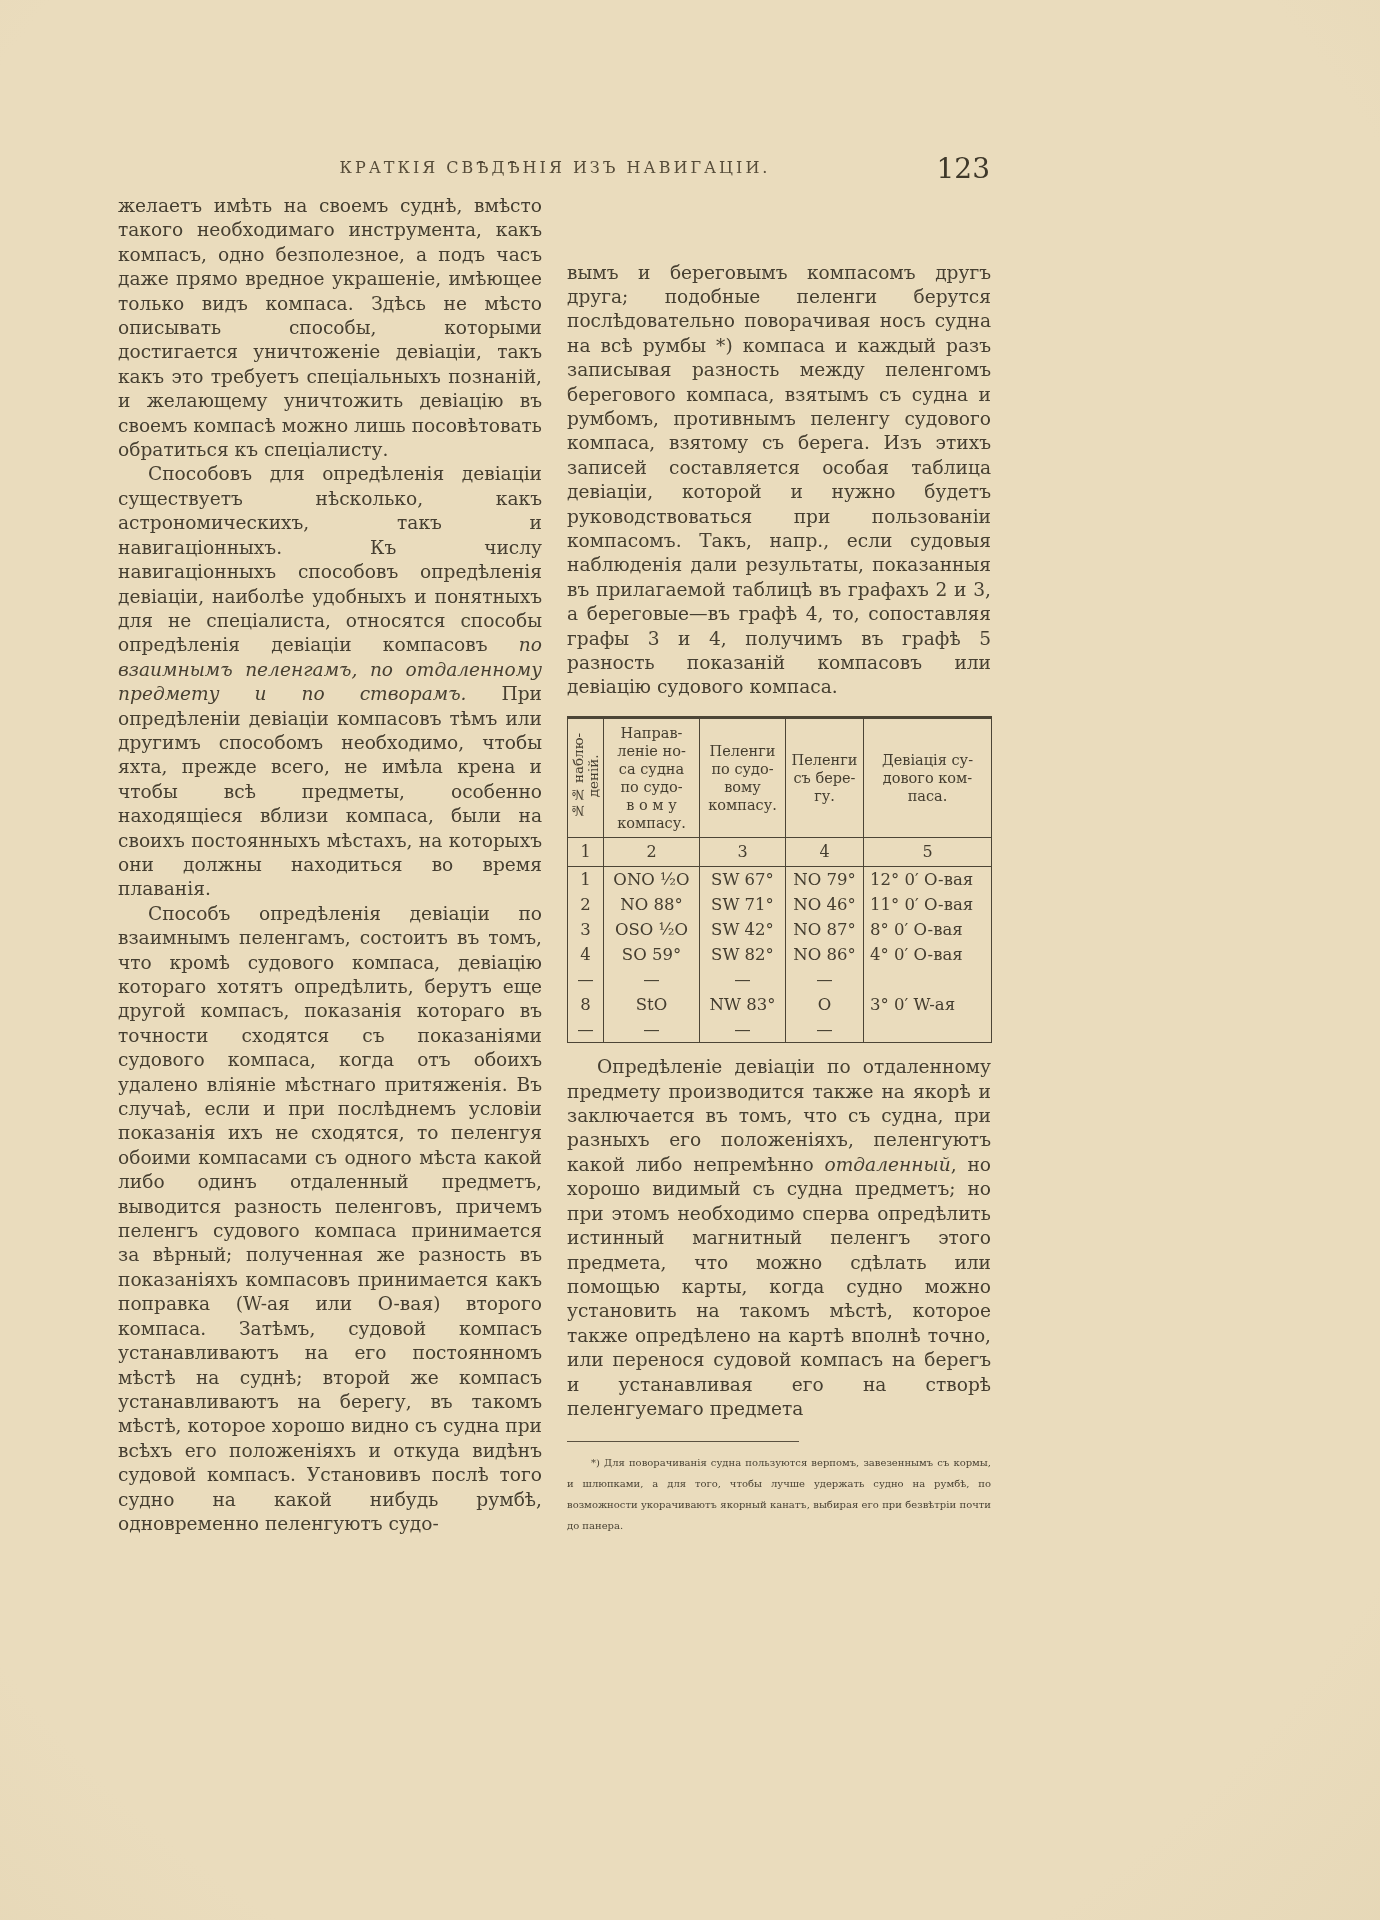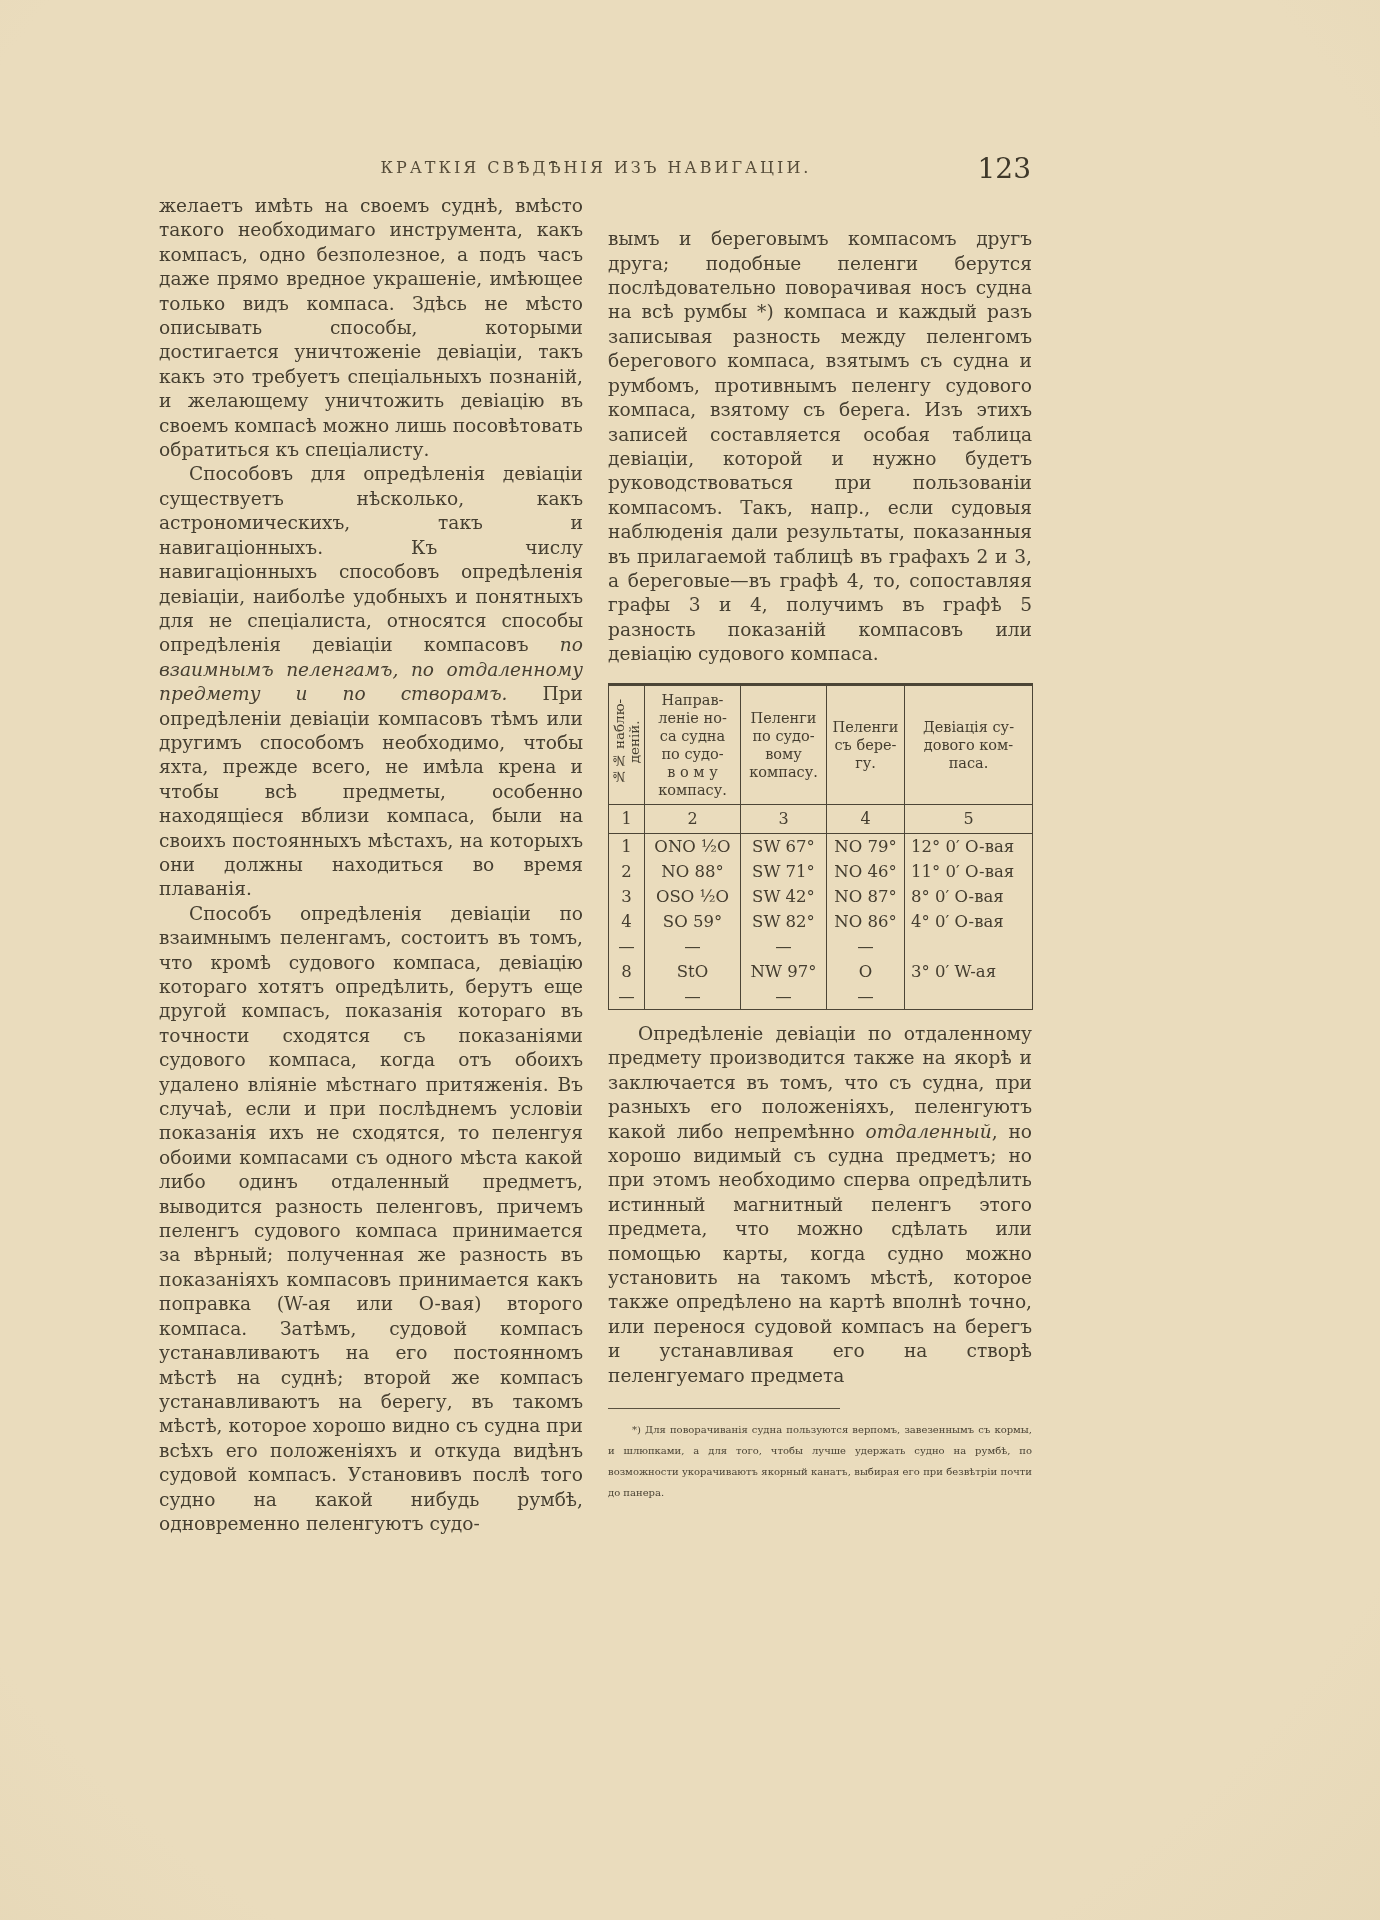--- a/index.html
+++ b/index.html
@@ -9,34 +9,34 @@
     background: #e4d6b5;
     color: #433d30;
   }
   .page {
     position: relative;
     width: 1380px;
     height: 1920px;
     overflow: hidden;
     background: radial-gradient(ellipse 120% 110% at 48% 45%, #eadcbd 55%, #e0d1ae 85%, #d5c49d 100%);
   }
-  .content { position:absolute; left:118px; top:150px; width:874px;margin-left:41px; }
+  .content { position:absolute; left:118px; top:150px; width:874px; }
   .header { position:relative; height:44px; }
   .running-title {
     text-align:center;
     font-size:16px;
     letter-spacing:3px;
     color:#564c39;
     padding-top:8px;
   }
   .page-number {
     position:absolute; right:2px; top:2px;
     font-size:28px; color:#3e382a;
   }
-  .columns { display:flex; align-items:center; }
+  .columns { display:flex; align-items:flex-end; }
   .col {
     width:424px;
     font-size:18.6px;
     line-height:24.4px;
     text-align:justify;
     color:#463f31;
   }
   .divider { width:1px; background:#6e6450; margin:4px 12px 0 12px; }
   p.para { text-align:justify; }
   p.indent { text-indent:30px; }
@@ -194,21 +194,21 @@
               <tr>
                 <td class="data c0">—</td>
                 <td class="data c1">—</td>
                 <td class="data c2">—</td>
                 <td class="data c3">—</td>
                 <td class="data c4"></td>
               </tr>
               <tr>
                 <td class="data c0">8</td>
                 <td class="data c1">StO</td>
-                <td class="data c2">NW 97°</td>
+                <td class="data c2">NW 83°</td>
                 <td class="data c3">O</td>
                 <td class="data c4">3° 0′ W-ая</td>
               </tr>
               <tr>
                 <td class="data c0">—</td>
                 <td class="data c1">—</td>
                 <td class="data c2">—</td>
                 <td class="data c3">—</td>
                 <td class="data c4"></td>
               </tr>

